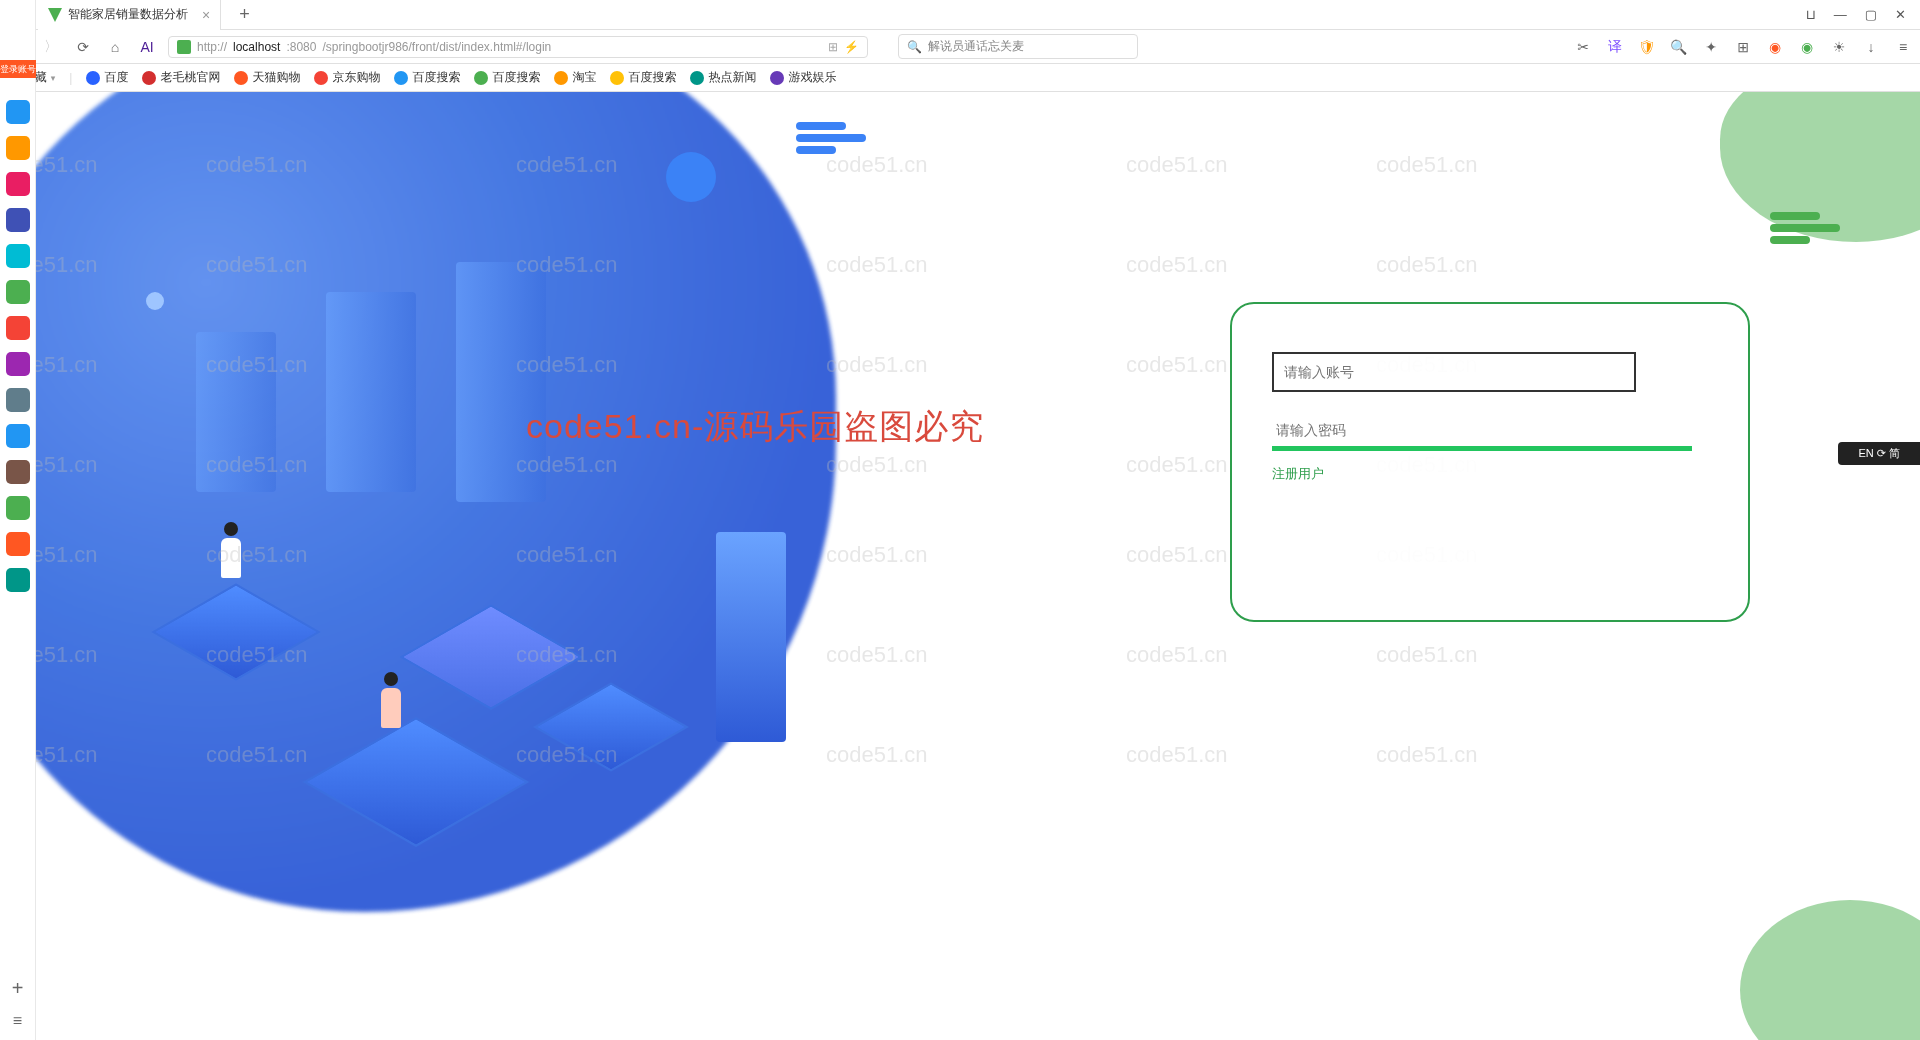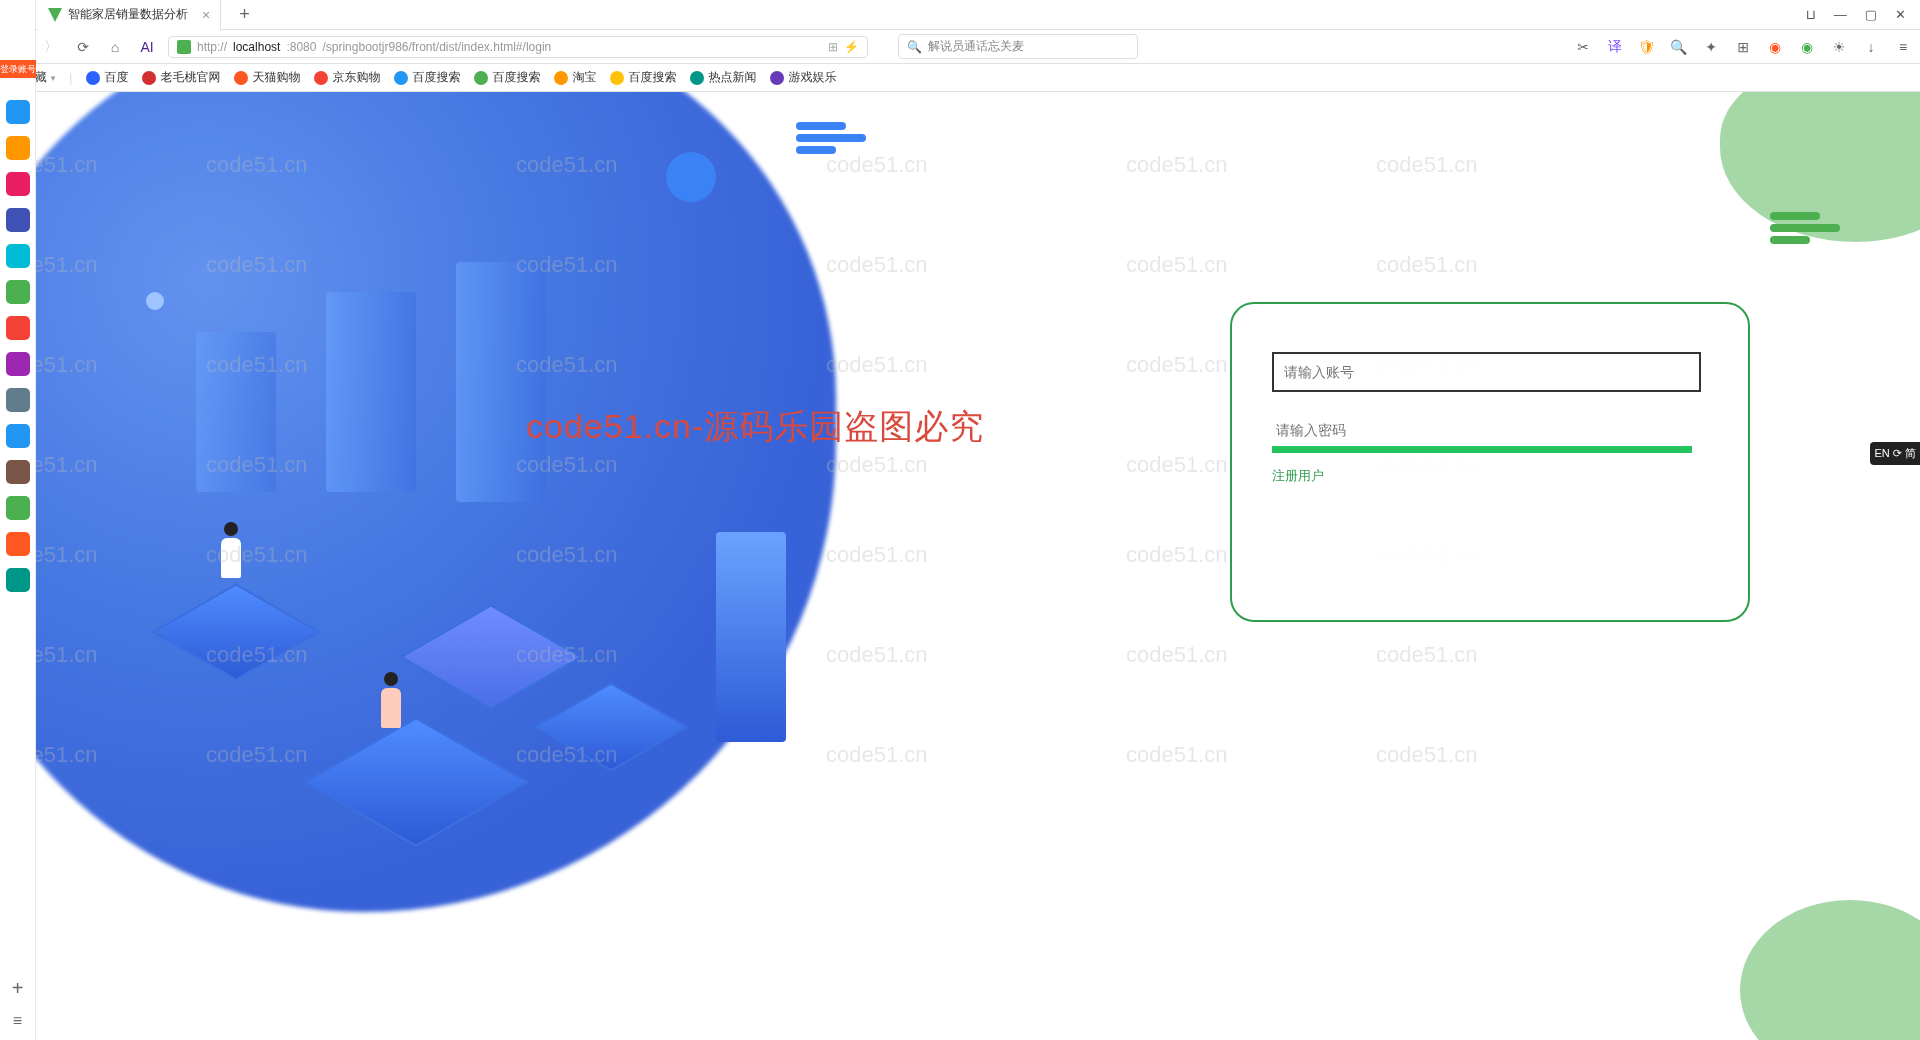--- a/index.html
+++ b/index.html
@@ -55,30 +55,30 @@
 .person-body { width: 20px; height: 40px; background: #fff; margin: 2px auto 0; border-radius: 6px 6px 2px 2px; }
 
 
 .wm { position: absolute; color: #bbb; font-size: 22px; opacity: 0.35; pointer-events: none; font-family: Arial; }
 .wm-red { position: absolute; color: #d94a3d; font-size: 34px; font-weight: 500; z-index: 20; letter-spacing: 1px; }
 
 
 .login-box { position: absolute; right: 170px; top: 210px; width: 520px; height: 320px; border: 2px solid #2e9e4c; border-radius: 24px; background: rgba(255,255,255,0.92); padding: 26px 40px; z-index: 10; }
 .login-head1 { text-align: center; color: #2e9e4c; font-weight: bold; font-size: 18px; letter-spacing: 1px; }
 .login-head2 { text-align: center; color: #2e9e4c; font-weight: bold; font-size: 18px; margin-top: 6px; }
-.login-field { margin-top: 22px; border: none; border-bottom: 7px solid #22c55e; padding: 8px 4px; font-size: 14px; color: #444; width: 420px; outline: none; background: transparent; }
-.login-field.username { border: 2px solid #333; border-radius: 0; padding: 10px; width: 429px; }
+.login-field { margin-top: 22px; border: none; border-bottom: 5px solid #22c55e; padding: 8px 4px; font-size: 14px; color: #444; width: 420px; outline: none; background: transparent; }
+.login-field.username { border: 2px solid #333; border-radius: 0; padding: 10px; width: 364px; }
 .btn-row { display: flex; gap: 14px; margin-top: 24px; }
 .btn { width: 96px; height: 34px; border-radius: 4px; font-size: 14px; cursor: pointer; display: flex; align-items: center; justify-content: center; }
 .btn-login { background: linear-gradient(90deg,#2e9e4c,#3cb860); color: #fff; border: none; }
 .btn-reset { background: #fff; color: #555; border: 1px solid #ccc; }
 .register-link { margin-top: 14px; color: #2e9e4c; font-size: 13px; cursor: pointer; }
 
 
-.lang-badge { position: absolute; right: 0; top: 350px; background: #222; color: #fff; font-size: 11px; padding: 4px 4px; border-radius: 4px 0 0 4px; z-index: 30; display: flex; align-items: center; gap: 4px; }
+.lang-badge { position: absolute; right: 0; top: 350px; background: #222; color: #fff; font-size: 11px; padding: 4px 20px; border-radius: 4px 0 0 4px; z-index: 30; display: flex; align-items: center; gap: 4px; }
 </style>
 </head>
 <body>
 
 <div class="titlebar">
   <div class="titlebar-left">
     <div class="browser-icon">◎</div>
     <div class="tab">
       <div class="tab-icon"></div>
       <span class="tab-title">智能家居销量数据分析</span>

